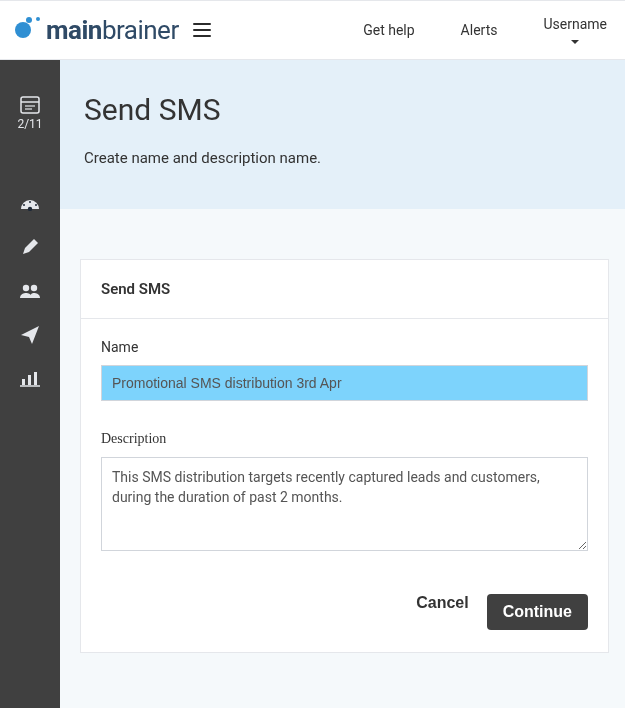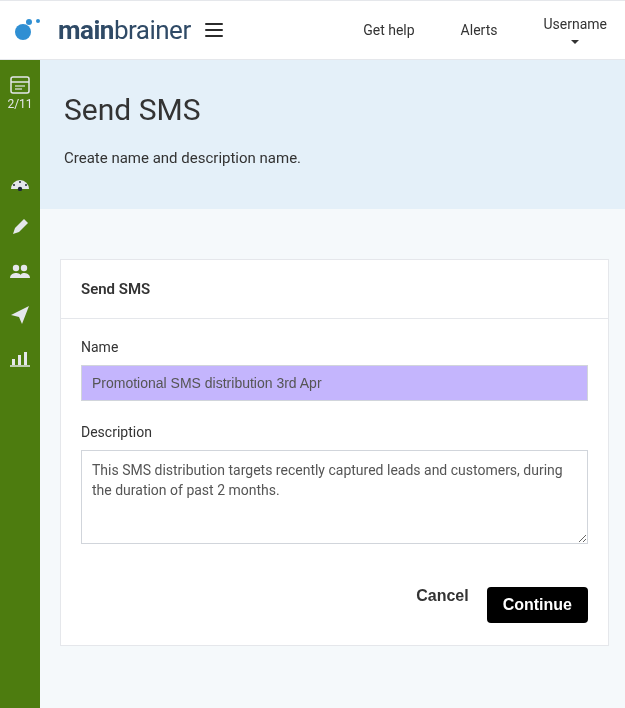--- a/index.html
+++ b/index.html
@@ -19,22 +19,22 @@
     height: 60px;
     display: flex;
     align-items: center;
     border-top: 1px solid #e5e7eb;
     border-bottom: 1px solid #e5e7eb;
     padding: 0 18px 0 14px;
     background: #fff;
   }
   .logo-wrap {
     display: flex;
-    align-items: center;
-    gap: 12px;
+    align-items: flex-start;
+    gap: 0;
   }
   .logo-svg { width: 30px; height: 26px; }
   .brand {
     font-size: 26px;
     font-weight: 400;
     letter-spacing: -0.5px;
     color: #2f4a66;
     margin-left: 2px;
   }
   .brand strong { font-weight: 700; color: #2f4a66; }
@@ -79,26 +79,26 @@
     border-top: 4px solid #333;
     margin-top: 2px;
   }
 
   
   .shell {
     display: flex;
     height: calc(708px - 60px);
   }
   .sidebar {
-    width: 40px;
-    background: #4d7c0f; 
+    width: 60px;
+    background: #404040; 
     display: flex;
     flex-direction: column;
     align-items: center;
-    padding-top: 16px;
+    padding-top: 36px;
     color: #e5e7eb;
   }
   .side-item {
     width: 100%;
     display: flex;
     flex-direction: column;
     align-items: center;
     justify-content: center;
     margin-bottom: 26px;
     cursor: pointer;
@@ -155,21 +155,21 @@
     margin-top: 12px;
   }
   .field-label:first-child { margin-top: 0; }
   .text-input {
     width: 100%;
     height: 36px;
     padding: 6px 10px;
     border: 1px solid #d1d5db;
     font-size: 14px;
     color: #555;
-    background: #c4b5fd;
+    background: #7dd3fc;
   }
   .textarea-input {
     width: 100%;
     height: 94px;
     padding: 10px 10px;
     border: 1px solid #d1d5db;
     font-size: 14px;
     color: #555;
     background: #fff;
     resize: vertical;
@@ -185,21 +185,21 @@
   }
   .btn-cancel {
     background: none;
     border: none;
     font-size: 16px;
     font-weight: 700;
     color: #333;
     cursor: pointer;
   }
   .btn-primary {
-    background: #000000;
+    background: #404040;
     border: none;
     border-radius: 4px;
     color: #fff;
     font-size: 16px;
     font-weight: 700;
     padding: 9px 16px;
     cursor: pointer;
   }
 </style>
 </head>
@@ -289,21 +289,21 @@
       <h1>Send SMS</h1>
       <p>Create name and description name.</p>
     </section>
 
     <section class="card">
       <div class="card-header">Send SMS</div>
       <div class="card-body">
         <label class="field-label">Name</label>
         <input type="text" class="text-input" value="Promotional SMS distribution 3rd Apr" style="">
 
-        <label class="field-label" style="margin-top:23px;">Description</label>
+        <label class="field-label" style="margin-top:30px;font-family:Liberation Serif, serif;">Description</label>
         <textarea class="textarea-input" style="">This SMS distribution targets recently captured leads and customers, during the duration of past 2 months.</textarea>
       </div>
       <div class="card-footer">
         <button class="btn-cancel">Cancel</button>
         <button class="btn-primary">Continue</button>
       </div>
     </section>
   </main>
 </div>
 

